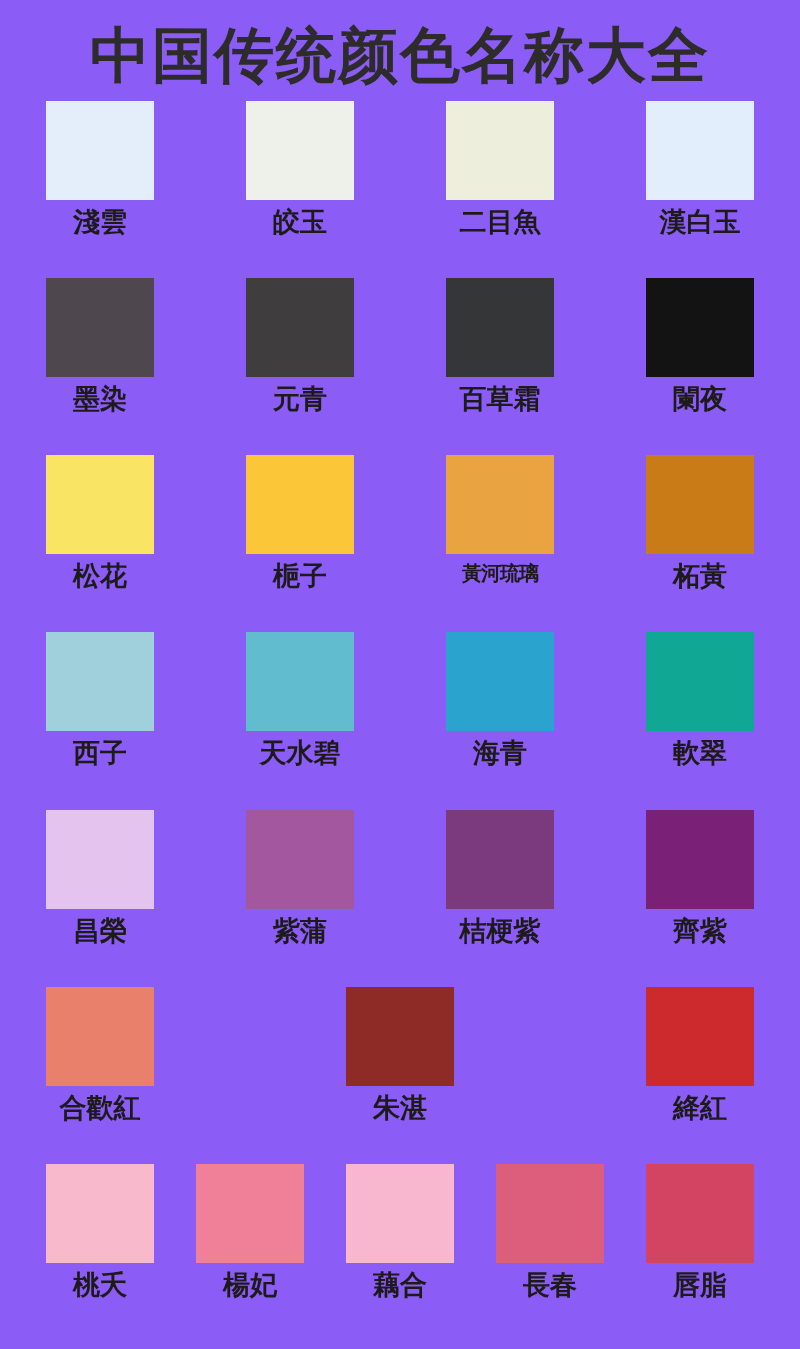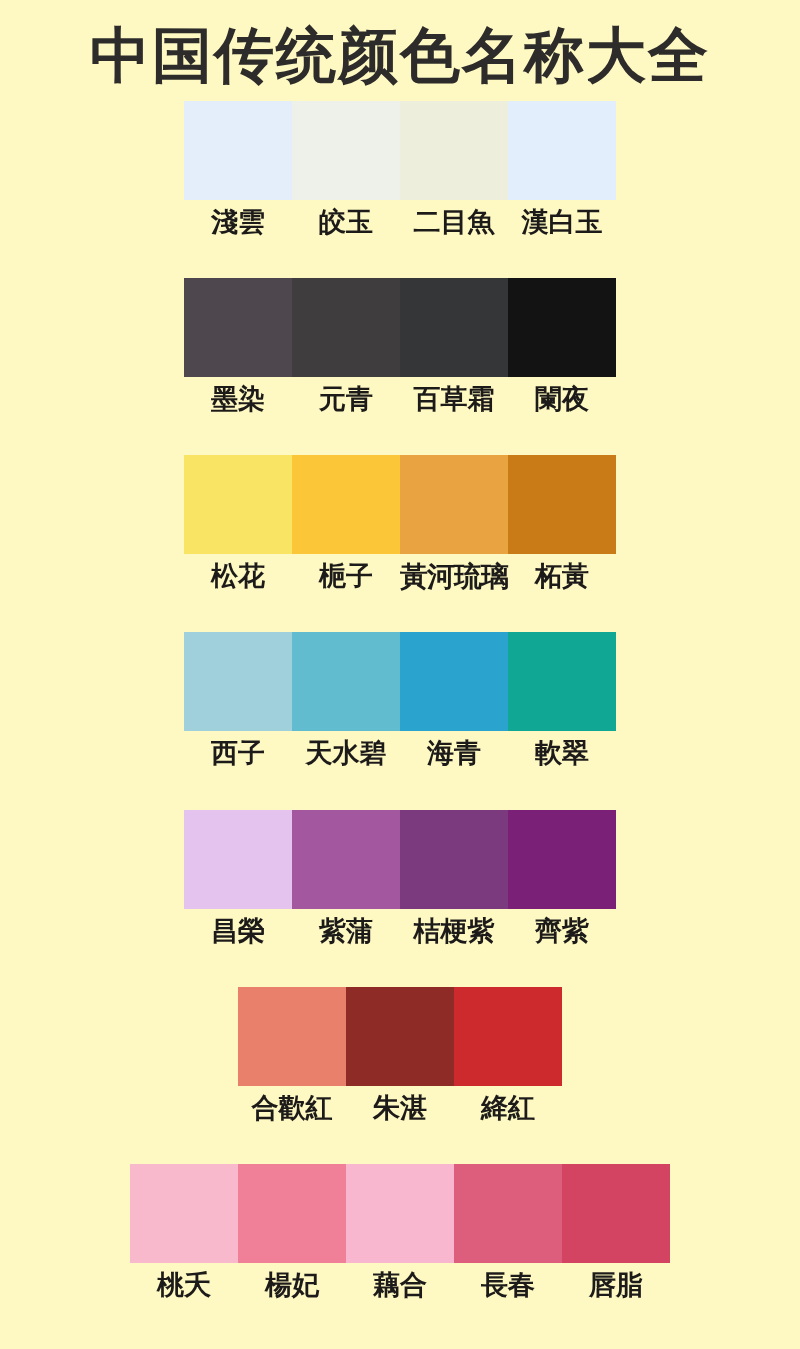--- a/index.html
+++ b/index.html
@@ -12,21 +12,21 @@
     background: #ffffff;
     font-family: "Liberation Serif", "DejaVu Serif", serif;
     overflow: hidden;
   }
   .poster {
     width: 800px;
     height: 1349px;
     box-sizing: border-box;
     display: flex;
     flex-direction: column;
-    background: #fef9c3;
+    background: #8b5cf6;
   }
   .poster-title {
     text-align: center;
     font-family: "Liberation Sans", "DejaVu Sans", sans-serif;
     font-size: 60px;
     font-weight: 700;
     letter-spacing: 2px;
     color: #2e2c2b;
     margin: 24px 0 14px 0;
     line-height: 1.05;
@@ -36,21 +36,21 @@
     flex: 1 1 auto;
     display: flex;
     flex-direction: column;
     padding: 0 46px 8px 46px;
     box-sizing: border-box;
   }
   .row {
     flex: 1 1 0;
     display: flex;
     flex-direction: row;
-    justify-content: center;
+    justify-content: space-between;
     align-items: stretch;
   }
   .cell {
     width: 108px;
     display: flex;
     flex-direction: column;
     align-items: center;
     justify-content: flex-start;
   }
   .swatch {
@@ -63,21 +63,21 @@
     font-family: "Liberation Serif", "DejaVu Serif", serif;
     font-size: 27px;
     font-weight: 600;
     color: #1d1b1a;
     margin-top: 9px;
     line-height: 1;
     white-space: nowrap;
     letter-spacing: 0px;
   }
   .swatch-label.long4 {
-    font-size: 28px;
+    font-size: 20px;
     letter-spacing: -1px;
   }
 </style>
 </head>
 <body>
 
 <div class="poster">
   <div class="poster-title">中国传统颜色名称大全</div>
   <div class="grid">
       <div class="row">

